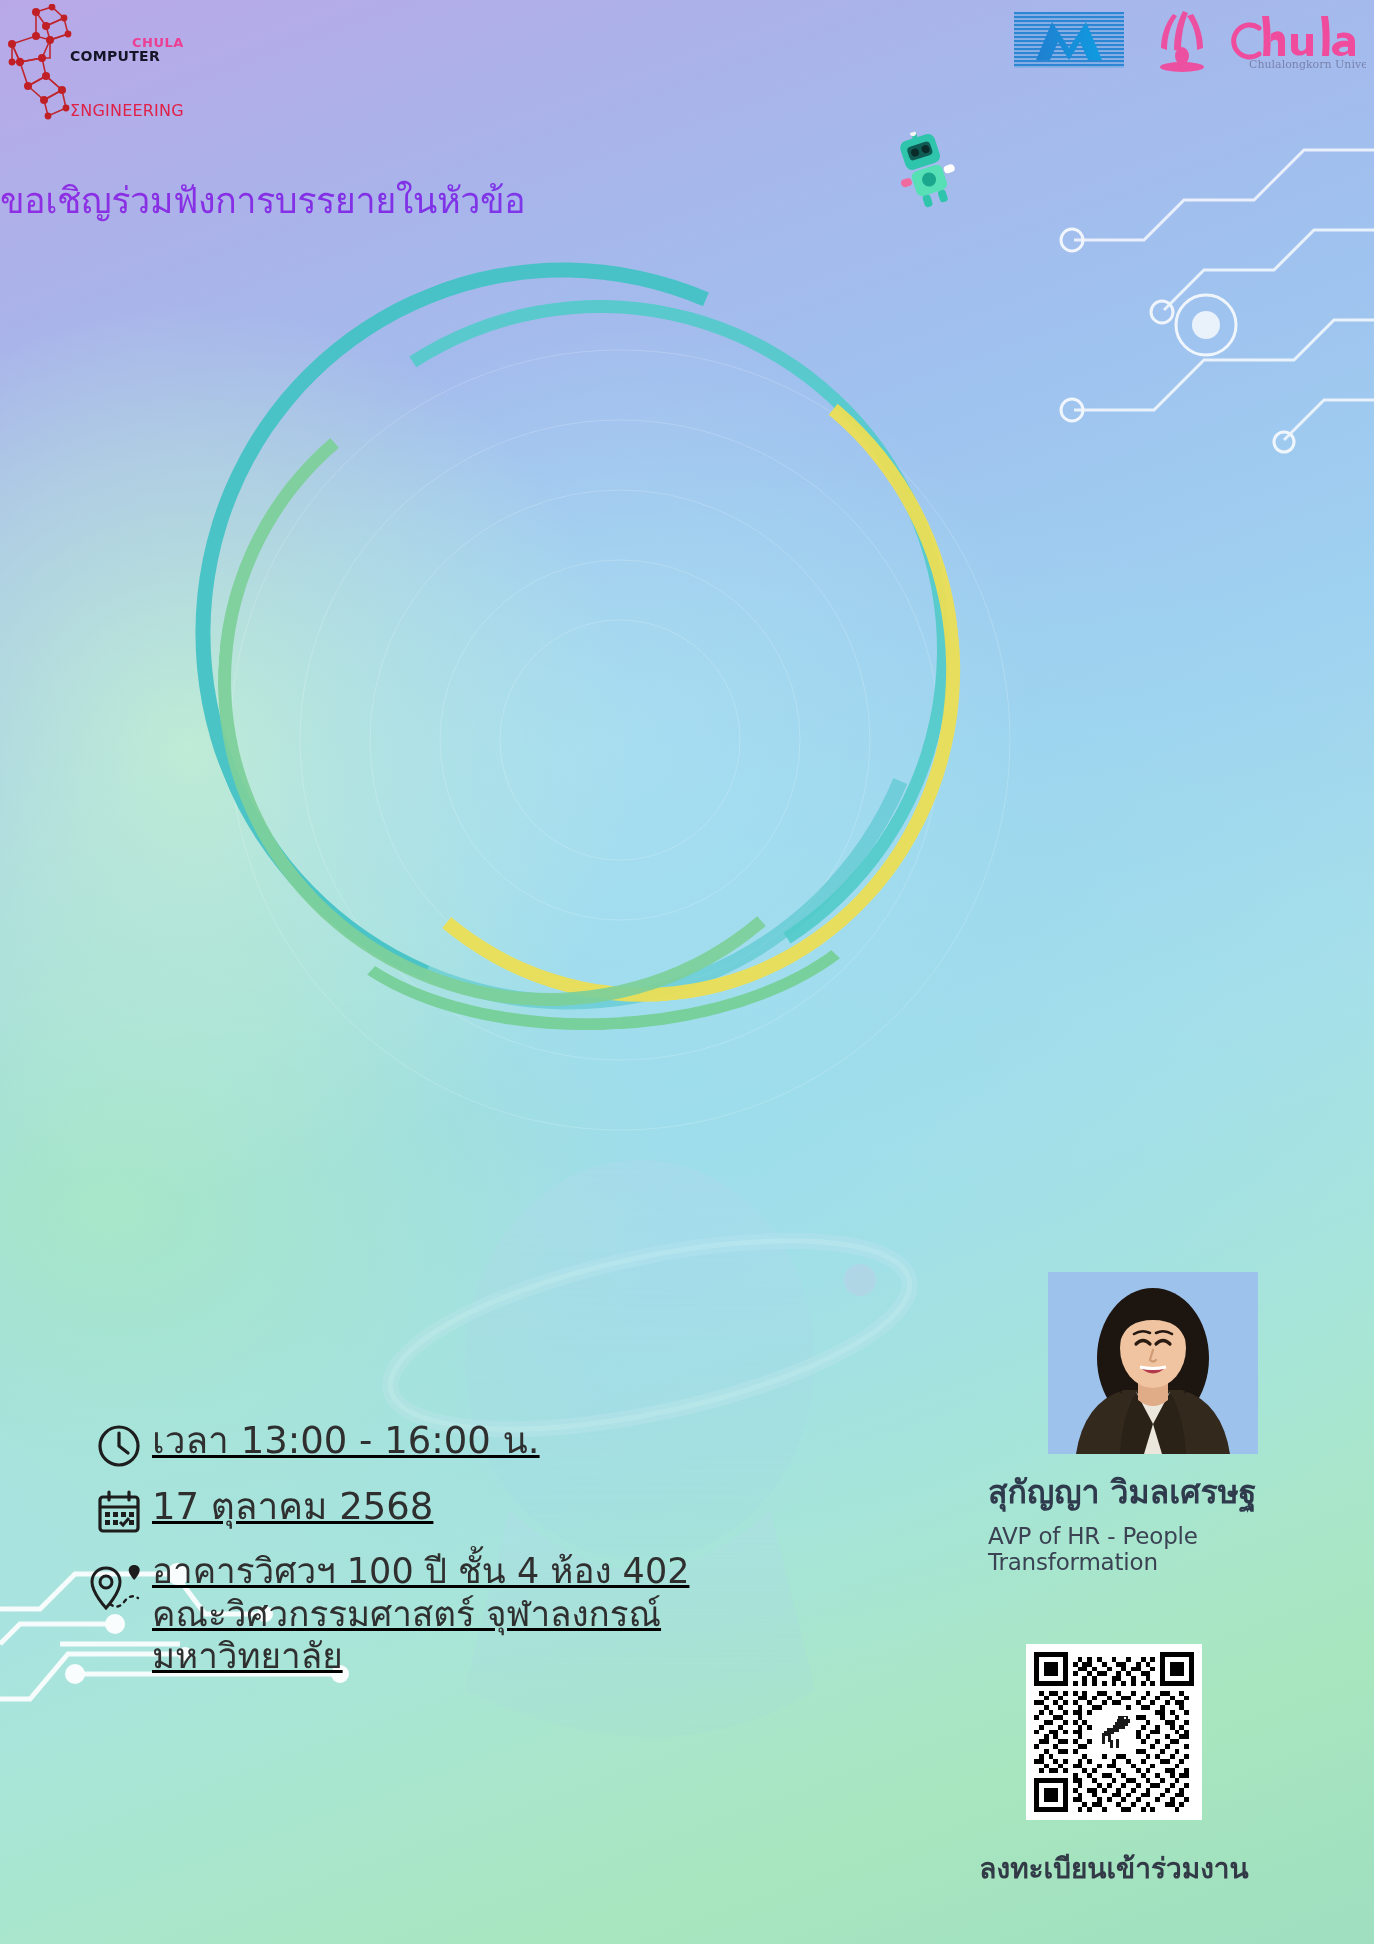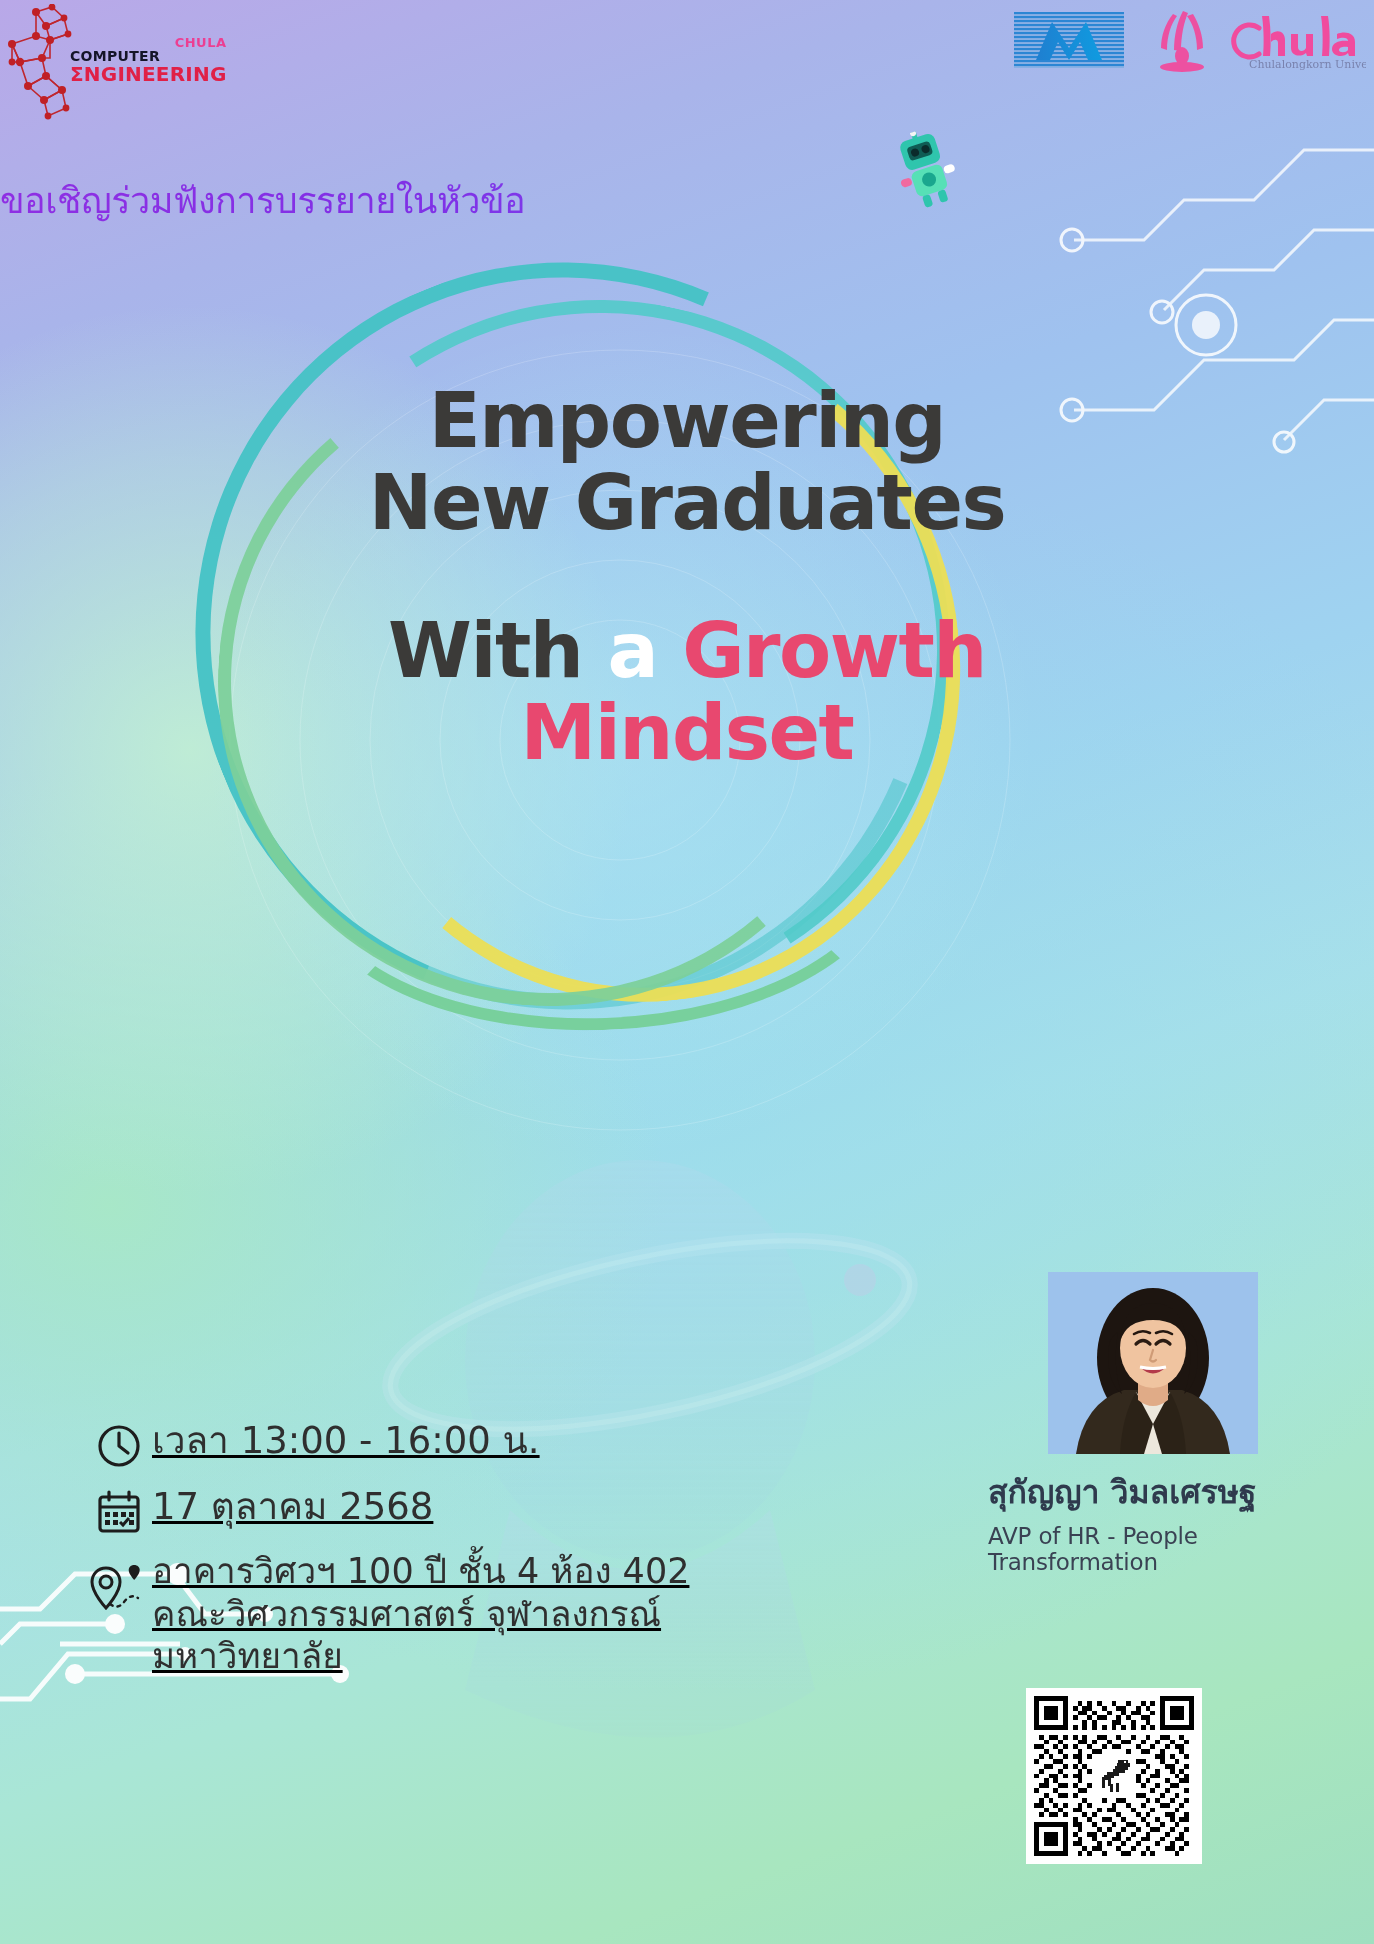--- a/index.html
+++ b/index.html
@@ -87,21 +87,21 @@
 
   .circuit-tr { position: absolute; right: 0; top: 120px; width: 420px; height: 360px; opacity: 0.85; }
   .circuit-bl { position: absolute; left: 0; bottom: 100px; width: 420px; height: 330px; opacity: 0.95; }
 
   
   .logo-cp { position: absolute; left: 6px; top: 4px; width: 210px; height: 120px; }
   .logo-cp .net { position: absolute; left: 0; top: 0; width: 120px; height: 120px; }
   .logo-cp .words { position: absolute; left: 64px; top: 32px; line-height: 1.03; }
   .logo-cp .w1 { font-size: 13px; font-weight: 700; color: #ec3f92; letter-spacing: 0.5px; text-align: right; }
   .logo-cp .w2 { font-size: 14px; font-weight: 700; color: #151528; letter-spacing: 0.3px; }
-  .logo-cp .w3 { font-size: 20px; font-weight: 700; color: #e02047; letter-spacing: 0.2px; }
+  .logo-cp .w3 { font-size: 16px; font-weight: 400; color: #e02047; letter-spacing: 0.2px; margin-top: 39px; }
 
   .logo-m { position: absolute; right: 250px; top: 12px; width: 110px; height: 56px; }
   .logo-chula { position: absolute; right: 8px; top: 8px; width: 235px; height: 66px; }
 
   
   .headline {
     position: absolute; left: 0; right: 0; top: 172px;
     text-align: left;
     font-size: 36px;
     font-weight: 400;
@@ -326,27 +326,20 @@
     <rect x="20" y="38" width="32" height="26" rx="6" fill="#57e0b6"></rect>
     <circle cx="36" cy="50" r="7" fill="#1aa78e"></circle>
     <rect x="8" y="42" width="11" height="8" rx="4" fill="#f06aa0"></rect>
     <rect x="53" y="42" width="11" height="8" rx="4" fill="#ffffff"></rect>
     <rect x="24" y="64" width="8" height="12" rx="3" fill="#2fc5ad"></rect>
     <rect x="40" y="64" width="8" height="12" rx="3" fill="#2fc5ad"></rect>
     <rect x="33" y="0" width="5" height="8" fill="#2fc5ad"></rect>
     <circle cx="35" cy="1" r="3" fill="#f5f5f5"></circle>
   </svg>
 
-  <div class="title-block">
-    <div class="title-line">Empowering</div>
-    <div class="title-line">New Graduates</div>
-    <div class="title-gap"></div>
-    <div class="title-line"><span>With </span><span class="white">a </span><span class="pink">Growth</span></div>
-    <div class="title-line pink">Mindset</div>
-  </div>
 
   <div class="info">
 
     <div class="info-row">
       <div class="info-ico">
         <svg width="48" height="48" viewBox="0 0 48 48">
           <circle cx="24" cy="24" r="19" fill="none" stroke="#1d1d1d" stroke-width="3.2"></circle>
           <path d="M24 11 L24 24 L33 31" fill="none" stroke="#1d1d1d" stroke-width="3.2" stroke-linecap="round" stroke-linejoin="round"></path>
         </svg>
       </div>
@@ -715,15 +708,16 @@
 
         <rect x="12" y="12" width="9" height="9" fill="#ffffff"></rect>
         <g fill="#1a1a1a">
           <path d="M17.4 13.2 h1.9 v0.6 h0.5 v0.9 h-0.5 v0.5 h-0.6 v0.6 h-1.2 v0.6 h-1.1 v0.6 h-0.6 v1.5 h-0.6 v-1.1 h-0.6 v1.6 h-0.6 v-2.2 h0.5 v-0.6 h0.6 v-0.6 h1.1 v-0.6 h0.6 v-0.5 h0.2 z"></path>
           <path d="M15.6 18.2 h0.6 v1.5 h-0.6 z"></path>
           <path d="M17.0 18.0 h0.6 v1.7 h-0.6 z"></path>
           <rect x="18.6" y="13.5" width="0.4" height="0.4" fill="#ffffff"></rect>
         </g>
       </svg>
     </div>
+    <div class="qr-caption">ลงทะเบียนเข้าร่วมงาน</div>
   </div>
 
 </div>
 
 </body></html>

